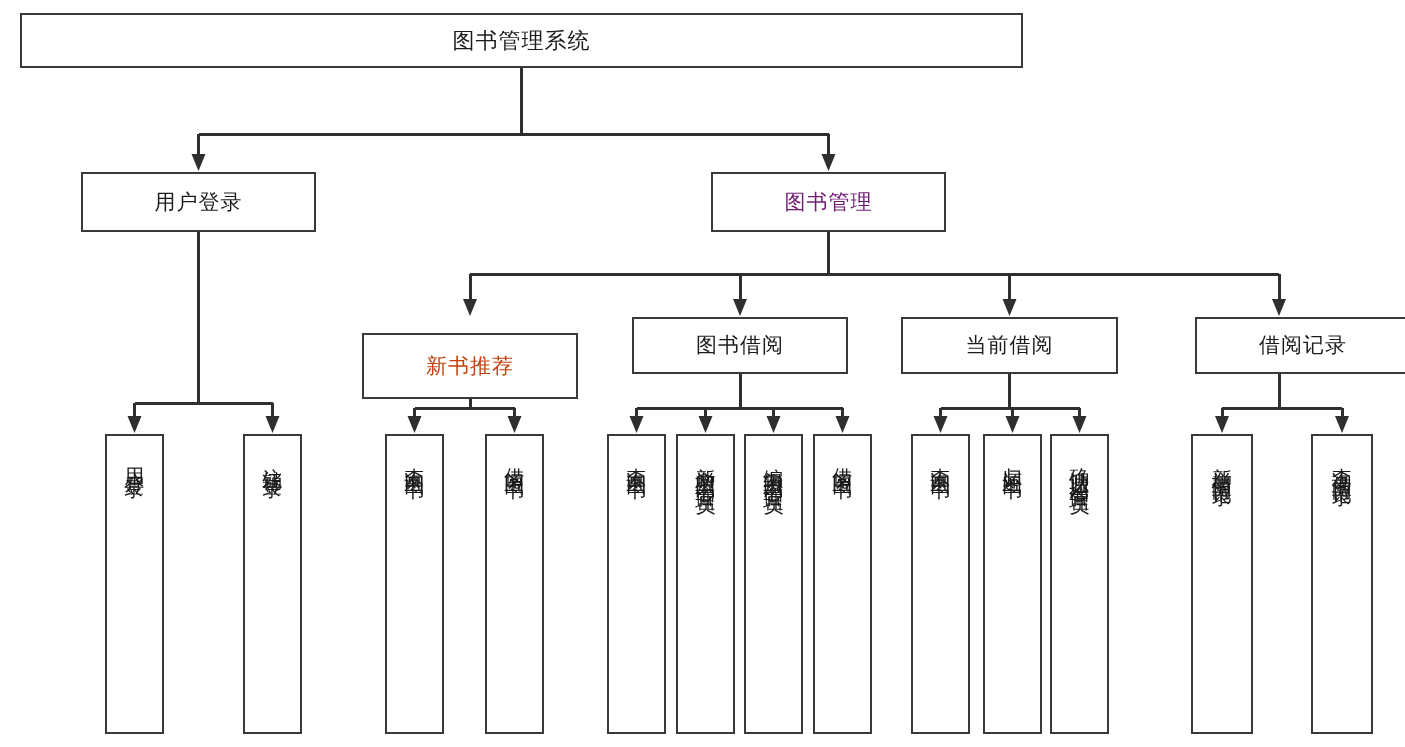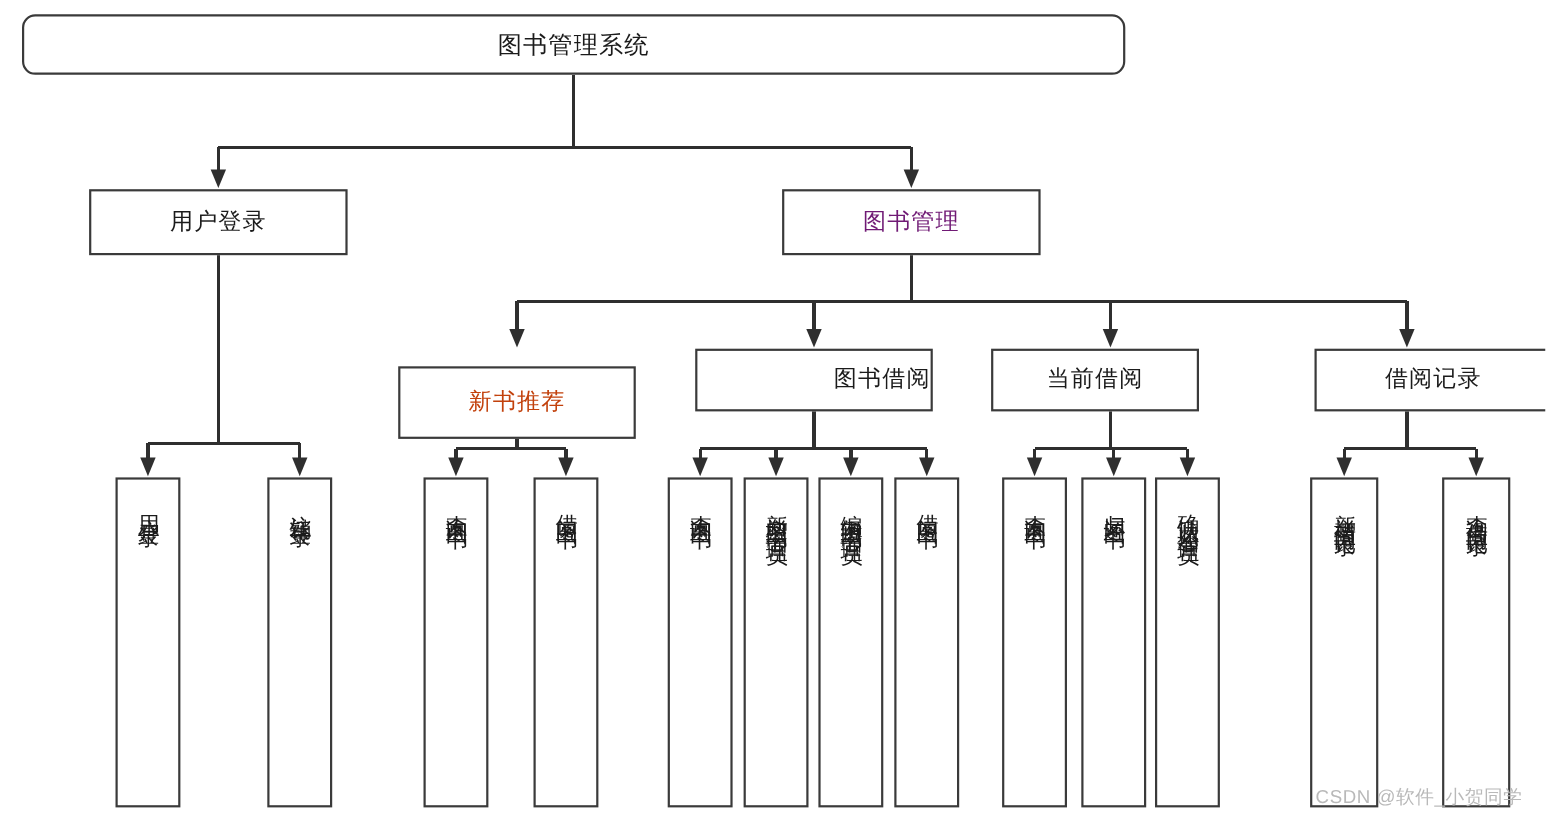--- a/index.html
+++ b/index.html
@@ -123,36 +123,36 @@
       <line x1="1079.5" y1="408" x2="1079.5" y2="418" stroke="#2f2f2f" stroke-width="3" shape-rendering="crispEdges"></line>
       <polygon points="1072.5,416 1086.5,416 1079.5,433" fill="#2f2f2f"></polygon>
       <line x1="1279" y1="374" x2="1279" y2="408" stroke="#2f2f2f" stroke-width="3" shape-rendering="crispEdges"></line>
       <line x1="1222" y1="408" x2="1342" y2="408" stroke="#2f2f2f" stroke-width="3" shape-rendering="crispEdges"></line>
       <line x1="1222" y1="408" x2="1222" y2="418" stroke="#2f2f2f" stroke-width="3" shape-rendering="crispEdges"></line>
       <polygon points="1215,416 1229,416 1222,433" fill="#2f2f2f"></polygon>
       <line x1="1342" y1="408" x2="1342" y2="418" stroke="#2f2f2f" stroke-width="3" shape-rendering="crispEdges"></line>
       <polygon points="1335,416 1349,416 1342,433" fill="#2f2f2f"></polygon>
     </svg>
   <div id="nodes">
-      <div class="node horiz root" style="left: 20px; top: 13px; width: 1003px; height: 55px; border-color: rgb(58, 58, 58); background: rgb(255, 255, 255); color: rgb(27, 27, 27); border-radius: 12px;">
+      <div class="node horiz root" style="left: 20px; top: 13px; width: 1003px; height: 55px; border-color: rgb(58, 58, 58); background: rgb(255, 255, 255); color: rgb(27, 27, 27);">
         <span class="label">图书管理系统</span>
       </div>
       <div class="node horiz" style="left: 81px; top: 172px; width: 235px; height: 60px; border-color: rgb(58, 58, 58); background: rgb(255, 255, 255); color: rgb(27, 27, 27);">
         <span class="label">用户登录</span>
       </div>
       <div class="node horiz" style="left: 711px; top: 172px; width: 235px; height: 60px; border-color: rgb(58, 58, 58); background: rgb(255, 255, 255); color: #701a75;">
         <span class="label">图书管理</span>
       </div>
       <div class="node horiz" style="left: 362px; top: 333px; width: 216px; height: 66px; border-color: rgb(58, 58, 58); background: rgb(255, 255, 255); color: #c2410c;">
         <span class="label">新书推荐</span>
       </div>
-      <div class="node horiz" style="left: 632px; top: 317px; width: 216px; height: 57px; border-color: rgb(58, 58, 58); background: rgb(255, 255, 255); color: rgb(27, 27, 27); justify-content: flex-end;">
+      <div class="node horiz" style="left: 632px; top: 317px; width: 216px; height: 57px; border-color: rgb(58, 58, 58); background: rgb(255, 255, 255); color: rgb(27, 27, 27);">
         <span class="label">图书借阅</span>
       </div>
-      <div class="node horiz" style="left: 901px; top: 317px; width: 189px; height: 57px; border-color: rgb(58, 58, 58); background: rgb(255, 255, 255); color: rgb(27, 27, 27);">
+      <div class="node horiz" style="left: 901px; top: 317px; width: 217px; height: 57px; border-color: rgb(58, 58, 58); background: rgb(255, 255, 255); color: rgb(27, 27, 27);">
         <span class="label">当前借阅</span>
       </div>
       <div class="node horiz" style="left: 1195px; top: 317px; width: 216px; height: 57px; border-color: rgb(58, 58, 58); background: rgb(255, 255, 255); color: rgb(27, 27, 27);">
         <span class="label">借阅记录</span>
       </div>
       <div class="node vert" style="left: 105px; top: 434px; width: 59px; height: 300px; border-color: rgb(58, 58, 58); background: rgb(255, 255, 255); color: rgb(27, 27, 27);">
         <span class="label">用户登录</span>
       </div>
       <div class="node vert" style="left: 243px; top: 434px; width: 59px; height: 300px; border-color: rgb(58, 58, 58); background: rgb(255, 255, 255); color: rgb(27, 27, 27);">
         <span class="label">注销登录</span>
@@ -184,14 +184,13 @@
       <div class="node vert" style="left: 1050px; top: 434px; width: 59px; height: 300px; border-color: rgb(58, 58, 58); background: rgb(255, 255, 255); color: rgb(27, 27, 27);">
         <span class="label">确认归还（管理员）</span>
       </div>
       <div class="node vert" style="left: 1191px; top: 434px; width: 62px; height: 300px; border-color: rgb(58, 58, 58); background: rgb(255, 255, 255); color: rgb(27, 27, 27);">
         <span class="label">新增借阅记录</span>
       </div>
       <div class="node vert" style="left: 1311px; top: 434px; width: 62px; height: 300px; border-color: rgb(58, 58, 58); background: rgb(255, 255, 255); color: rgb(27, 27, 27);">
         <span class="label">查询借阅记录</span>
       </div>
     </div>
-  <div id="watermark">CSDN @软件_小贺同学</div>
 </div>
 
 </body></html>

